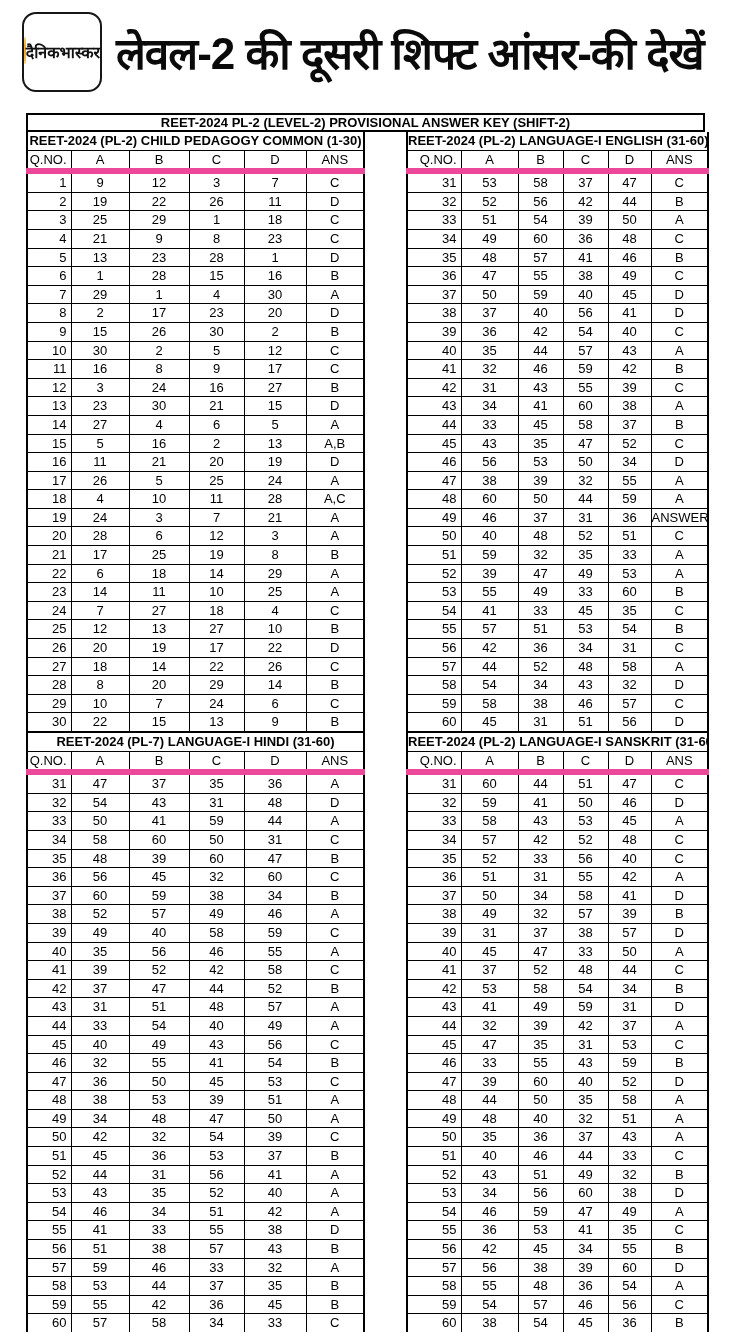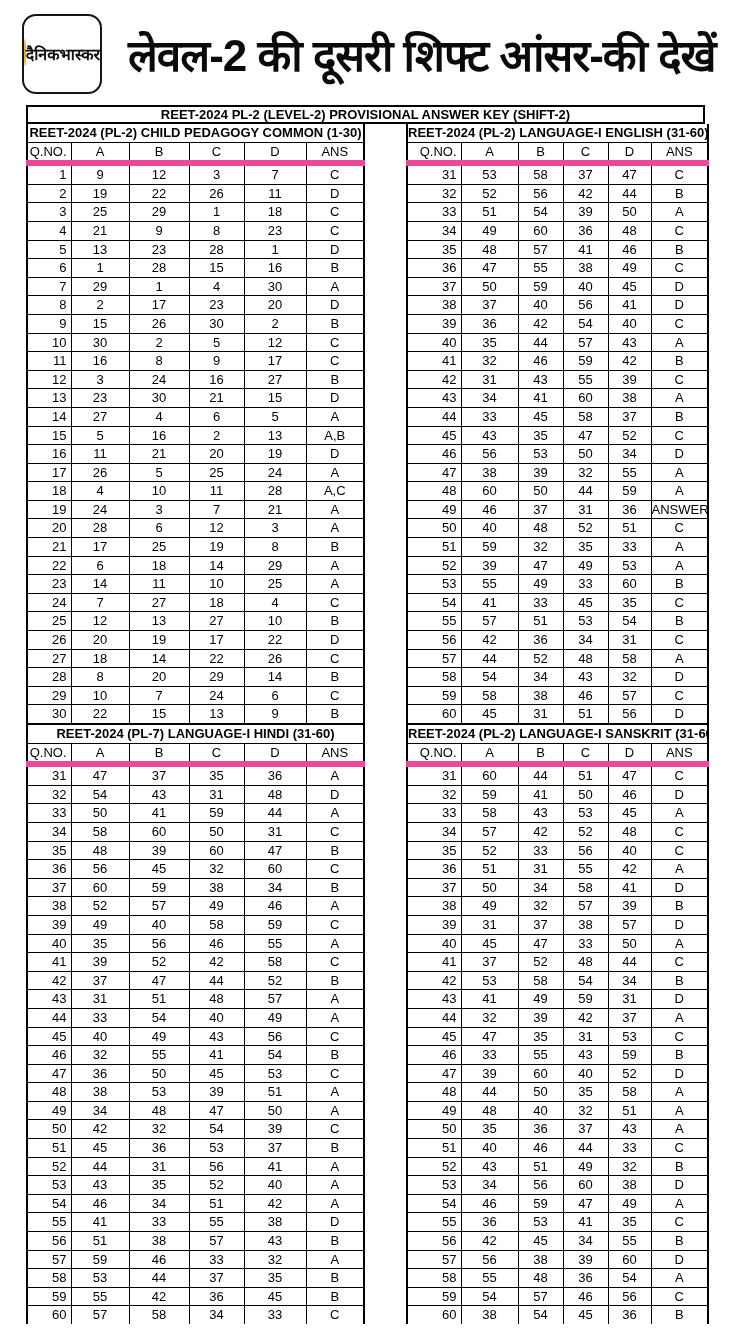--- a/index.html
+++ b/index.html
@@ -11,25 +11,25 @@
   
   .masthead{position:absolute;top:12px;left:22px;display:flex;align-items:center;gap:14px;}
   .logo{
     width:80px;height:80px;box-sizing:border-box;background:#fff;
     border:2px solid #161616;border-radius:14px;
     display:flex;flex-direction:row;align-items:center;justify-content:center;
   }
   .logo-dot{width:25px;height:27px;border-radius:50%;background:#F7A823;margin-bottom:3px;}
   .logo-line{font-weight:700;font-size:16px;line-height:17px;color:#111;}
   .headline{
-    margin:12px;font-size:44px;font-weight:700;color:#0a0a0a;
+    margin:0;font-size:44px;font-weight:700;color:#0a0a0a;
     letter-spacing:-1px;white-space:nowrap;
   }
   
-  .answerkey{position:absolute;top:105px;left:26px;width:679px;}
+  .answerkey{position:absolute;top:113px;left:26px;width:679px;}
   .main-title{
     box-sizing:content-box;border:2px solid #000;height:15px;line-height:15px;
     text-align:center;font-weight:700;font-size:13px;background:#fff;
   }
   .stacks{display:flex;align-items:flex-start;}
   .gap{width:41px;flex:0 0 41px;}
   table.stack{
     border-collapse:collapse;table-layout:fixed;
     border-left:2px solid #000;border-right:2px solid #000;border-top:none;
   }

